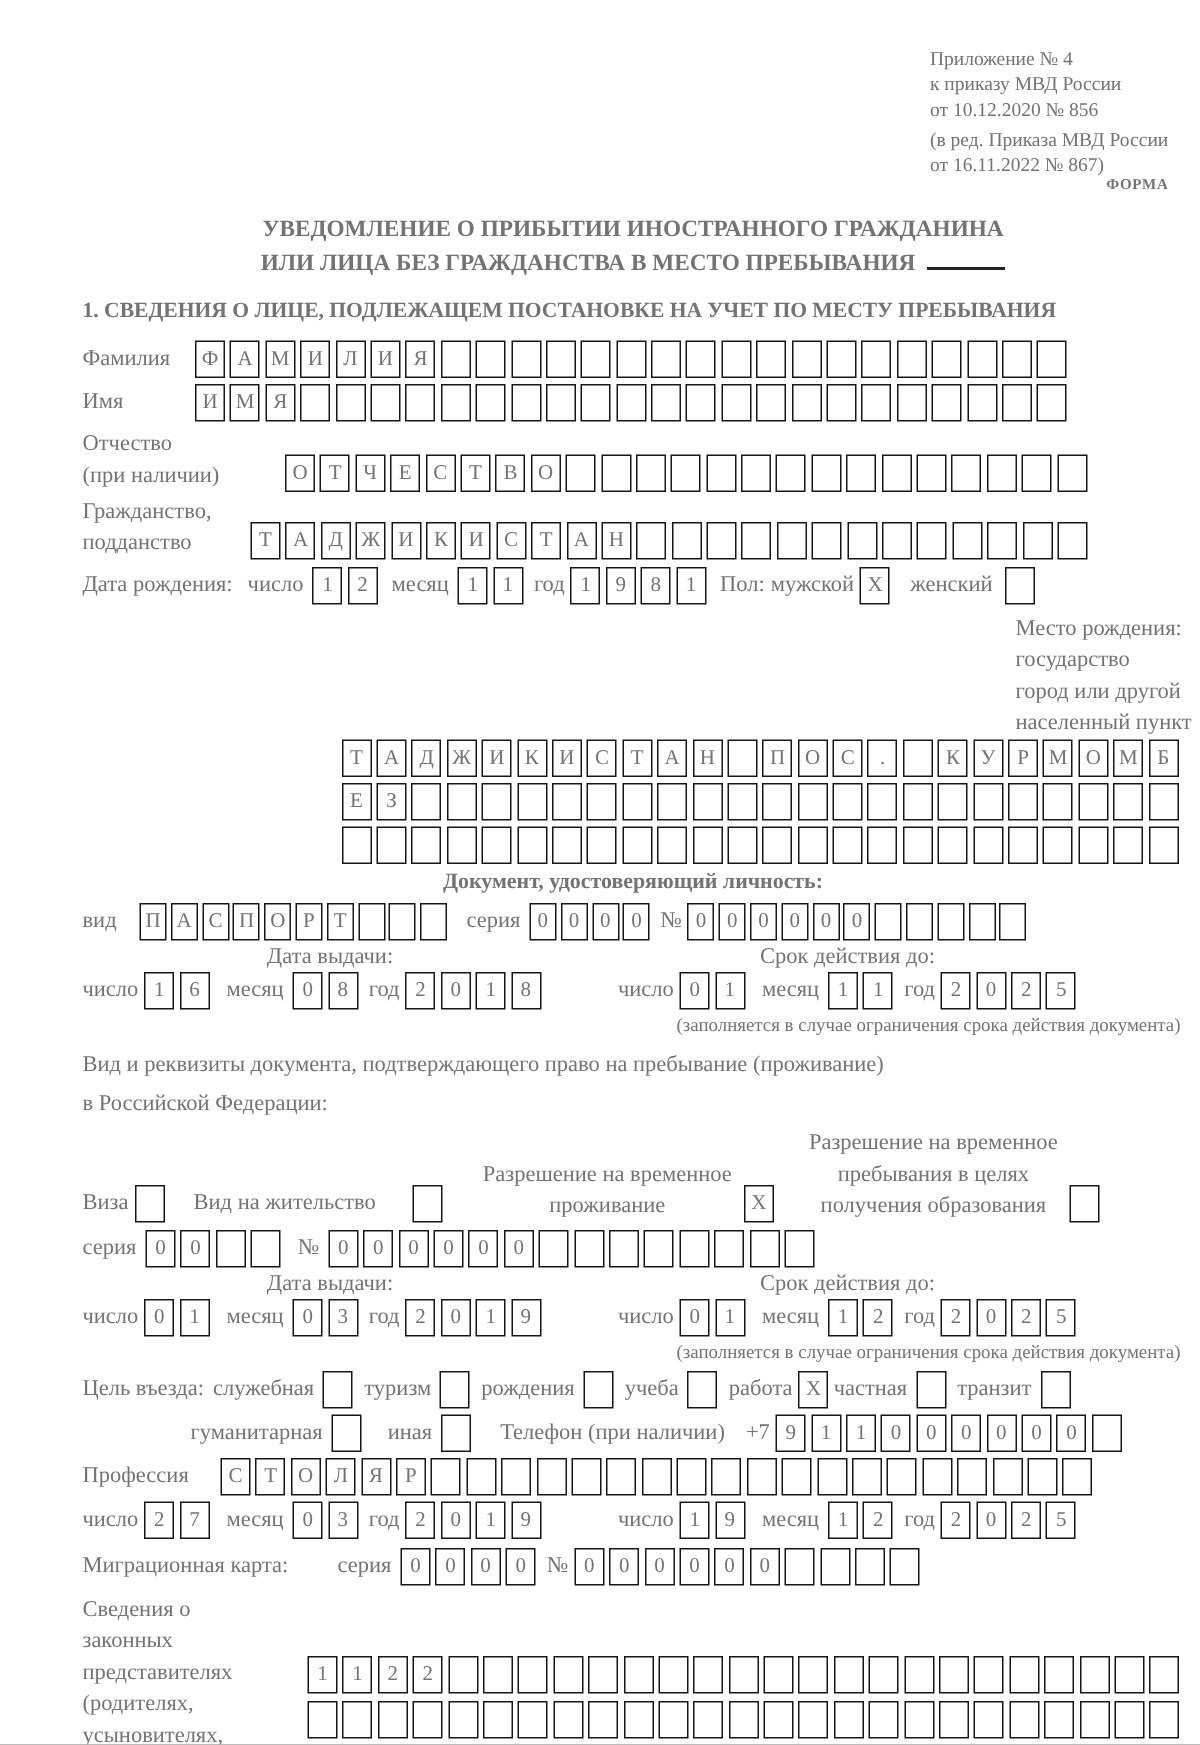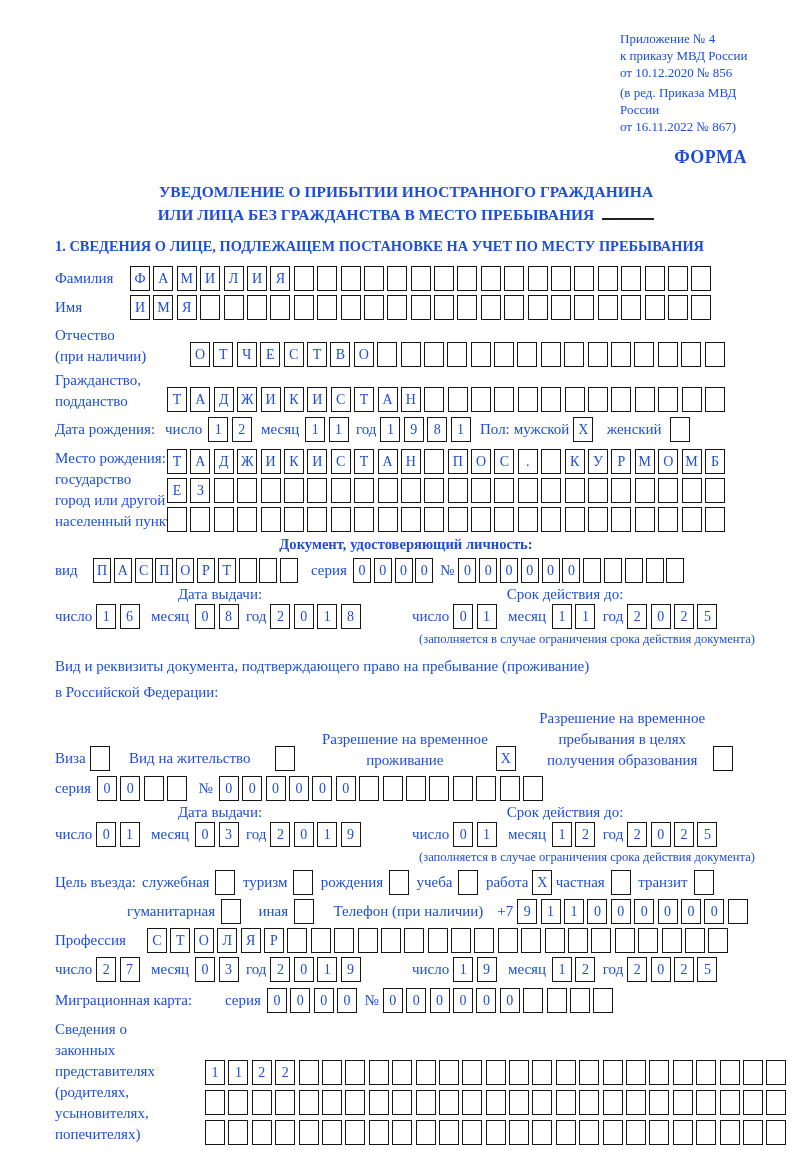--- a/index.html
+++ b/index.html
@@ -1,20 +1,20 @@
 <!DOCTYPE html>
 <html><head>
 <meta charset="utf-8">
 <style>
   html,body{margin:0;padding:0;background:#888;}
-  .page{width:800px;height:1163px;background:#fff;color:#1d4ed8;box-sizing:border-box;
-        padding:30px 43px 10px 55px;font-family:"Liberation Serif",serif;font-size:15px;
+  .page{width:800px;height:1163px;background:#fff;color:#737373;box-sizing:border-box;
+        padding:30px 11px 10px 55px;font-family:"Liberation Serif",serif;font-size:15px;
         overflow:hidden;position:relative;}
   .annex{margin-left:565px;font-size:13px;line-height:17px;}
-  .forma{text-align:right;padding-right:10px;font-weight:bold;font-size:18px;margin-top:12px;letter-spacing:.5px;}
+  .forma{text-align:right;padding-right:10px;font-weight:bold;font-size:10px;letter-spacing:.5px;}
   .title{text-align:center;font-weight:bold;font-size:15.5px;line-height:23px;margin-top:12px;}
   .tunder{display:inline-block;width:52px;border-bottom:2px solid #222;height:12px;margin-left:8px;}
   .sec{font-weight:bold;font-size:14.4px;text-align:left;margin-top:12px;margin-bottom:10px;}
   .row{display:flex;align-items:flex-end;white-space:nowrap;margin-bottom:3px;}
   .boxes{display:flex;flex-wrap:nowrap;}
   .box{width:18px;height:23px;border:1.6px solid #161616;margin-right:3.4px;display:flex;
        align-items:center;justify-content:center;font-size:14px;flex:0 0 auto;background:#fff;}
   .tight .box{width:16px;margin-right:2.8px;}
   .lab{line-height:26px;flex:0 0 auto;}
   .labcol{line-height:21px;padding-top:2px;flex:0 0 auto;}
@@ -204,21 +204,21 @@
     <span class="lab mr4">мужской</span>
     <div class="boxes cb">
         <div class="box">X</div>
       </div>
     <span class="lab ml10 mr8">женский</span>
     <div class="boxes cb">
         <div class="box"></div>
       </div>
   </div>
 
-  <div class="row" style="margin-top:4px;margin-bottom:1px;">
+  <div class="row" style="margin-top:4px;margin-bottom:1px;flex-direction:column;">
     <div class="labcol w110">
       <div>Место рождения:</div>
       <div>государство</div>
       <div>город или другой</div>
       <div>населенный пункт</div>
     </div>
     <div>
       <div class="boxes" style="margin-bottom:4px;">
           <div class="box">Т</div>
           <div class="box">А</div>

